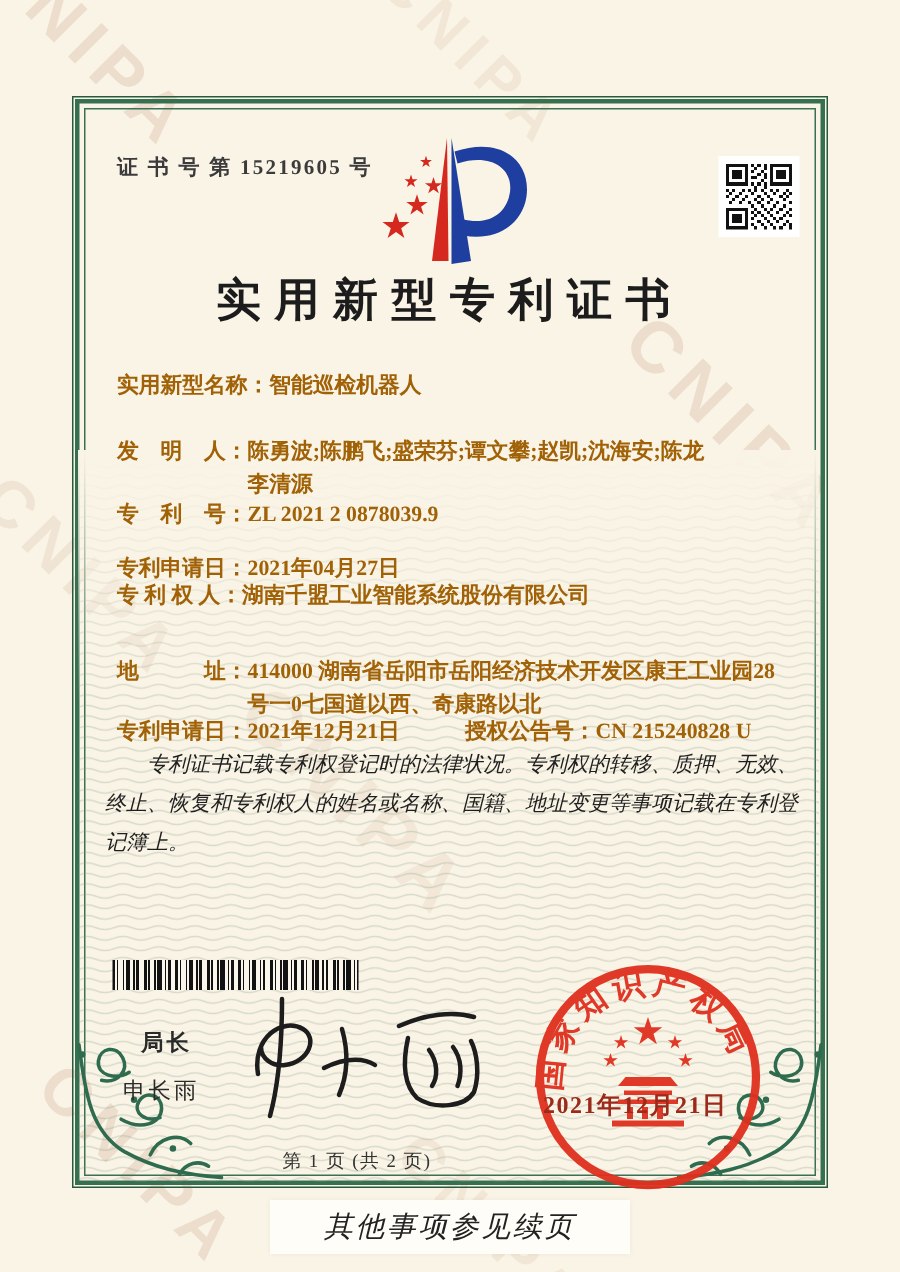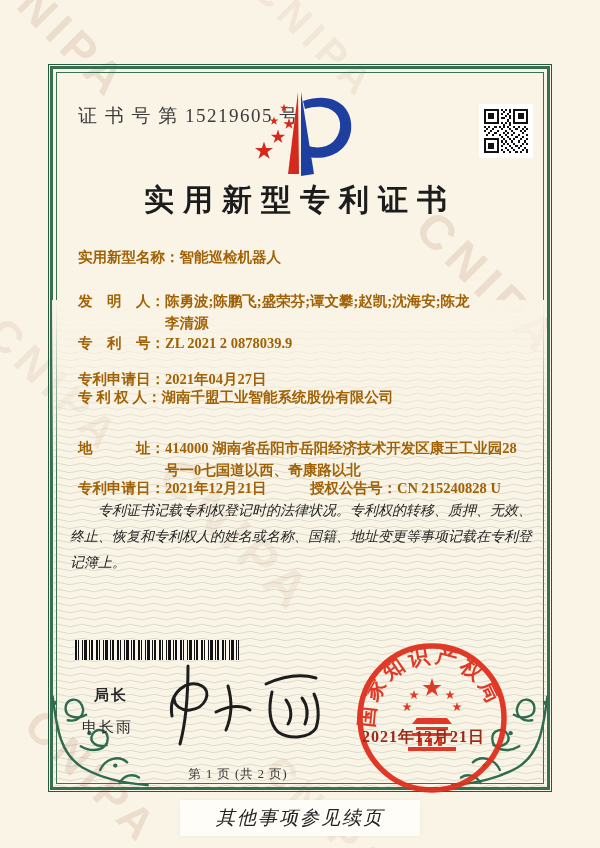--- a/index.html
+++ b/index.html
@@ -18,21 +18,21 @@
   }
   
   .frame-outer{left:48px;top:64px;width:502px;height:726px;border:1px solid #27593f;}
   .frame-mid{left:50px;top:66px;width:494px;height:718px;border:3px solid #376f51;}
   .frame-inner{left:56px;top:72px;width:486px;height:710px;border:1px solid #3a7154;}
   
   .waves{left:52px;top:300px;width:494px;height:488px;opacity:.8;pointer-events:none;}
   .wave-fade{left:52px;top:300px;width:494px;height:170px;
     background:linear-gradient(#faf4e6 0%,rgba(250,244,230,0) 100%);pointer-events:none;}
   
-  .cert-no{left:78px;top:103px;font-size:19px;letter-spacing:1.5px;font-weight:400;color:#3b3b3b;}
+  .cert-no{left:78px;top:103px;font-size:14px;letter-spacing:1.5px;font-weight:700;color:#3b3b3b;}
   .logo{left:243px;top:88px;}
   .qr-box{left:479px;top:104px;width:54px;height:54px;background:#fff;
     display:flex;align-items:center;justify-content:center;}
   .title{left:0;top:180px;width:600px;text-align:center;font-size:30px;font-weight:bold;
     letter-spacing:9px;color:#1c1c1c;}
   
   .row{position:absolute;left:78px;font-size:14.5px;font-weight:600;line-height:22px;color:#a16207;}
   .row .lbl{display:inline-block;vertical-align:top;white-space:nowrap;}
   .row .val{display:inline-block;vertical-align:top;white-space:pre-line;max-width:370px;}
   

